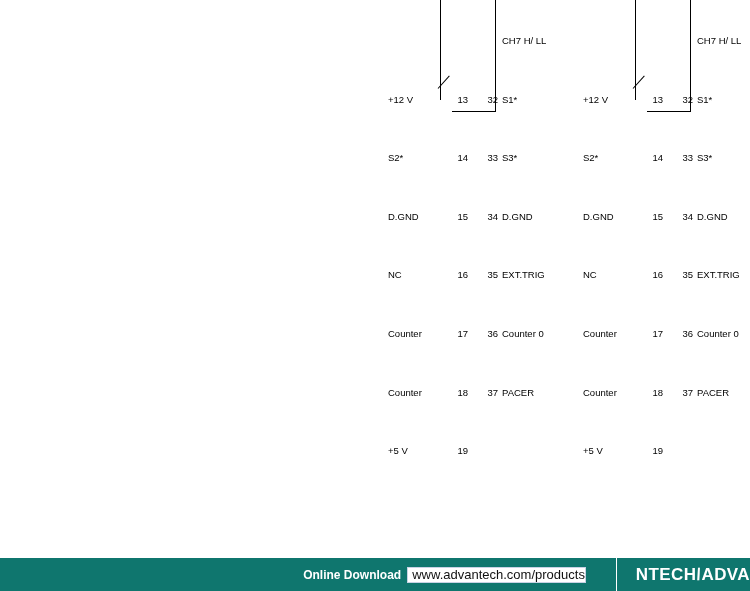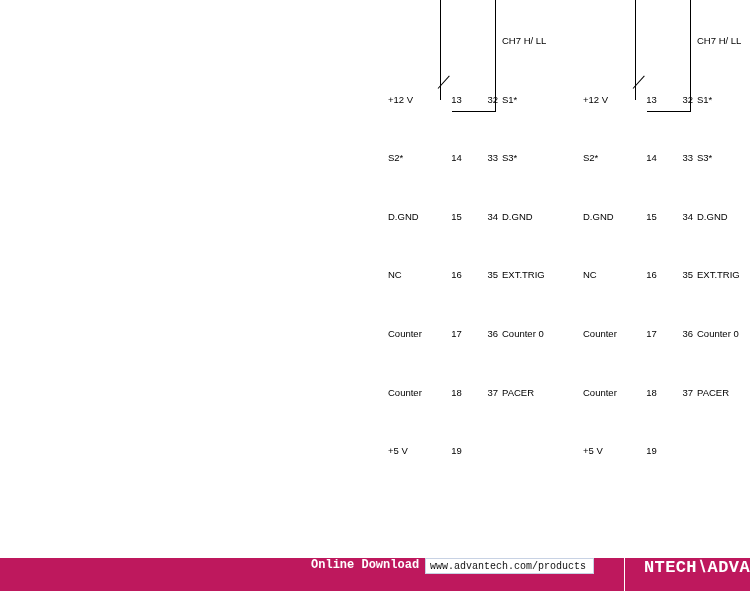--- a/index.html
+++ b/index.html
@@ -82,21 +82,21 @@
     margin-top: 44px;
   }
   .lbl-left {
     width: 52px;
     text-align: left;
     padding-right: 2px;
     box-sizing: border-box;
   }
   .num-a {
     width: 28px;
-    text-align: center;
+    text-align: right;
     padding-left: 5px;
     box-sizing: border-box;
   }
   .num-b {
     width: 30px;
     text-align: right;
     padding-left: 3px;
     box-sizing: border-box;
   }
   .lbl-right {
@@ -106,45 +106,44 @@
     box-sizing: border-box;
   }
 
   
   .footer {
     position: absolute;
     left: 0;
     bottom: 0;
     width: 750px;
     height: 33px;
-    background: #be185d;
+    background: #0f766e;
     display: flex;
-    align-items: flex-start;
-    font-family: Liberation Mono, monospace;
+    align-items: center;
   }
   .footer .spacer-left { width: 336px; }
   .footer .dl-label {
     color: #ffffff;
     font-size: 12px;
     font-weight: bold;
     margin-right: 6px;
     white-space: nowrap;
   }
   .footer .url-box {
     width: 182px;
     height: 16px;
     background: #ffffff;
     border: 1px solid #c8d2e4;
     display: flex;
     align-items: center;
     padding-left: 4px;
     box-sizing: border-box;
   }
   .footer .url-box span {
-    font-size: 10px;
+    font-size: 13px;
     color: #111111;
     white-space: nowrap;
   }
   .footer .divider {
     width: 1px;
     height: 33px;
     background: #ffffff;
     margin-left: 30px;
   }
   .footer .brand {

